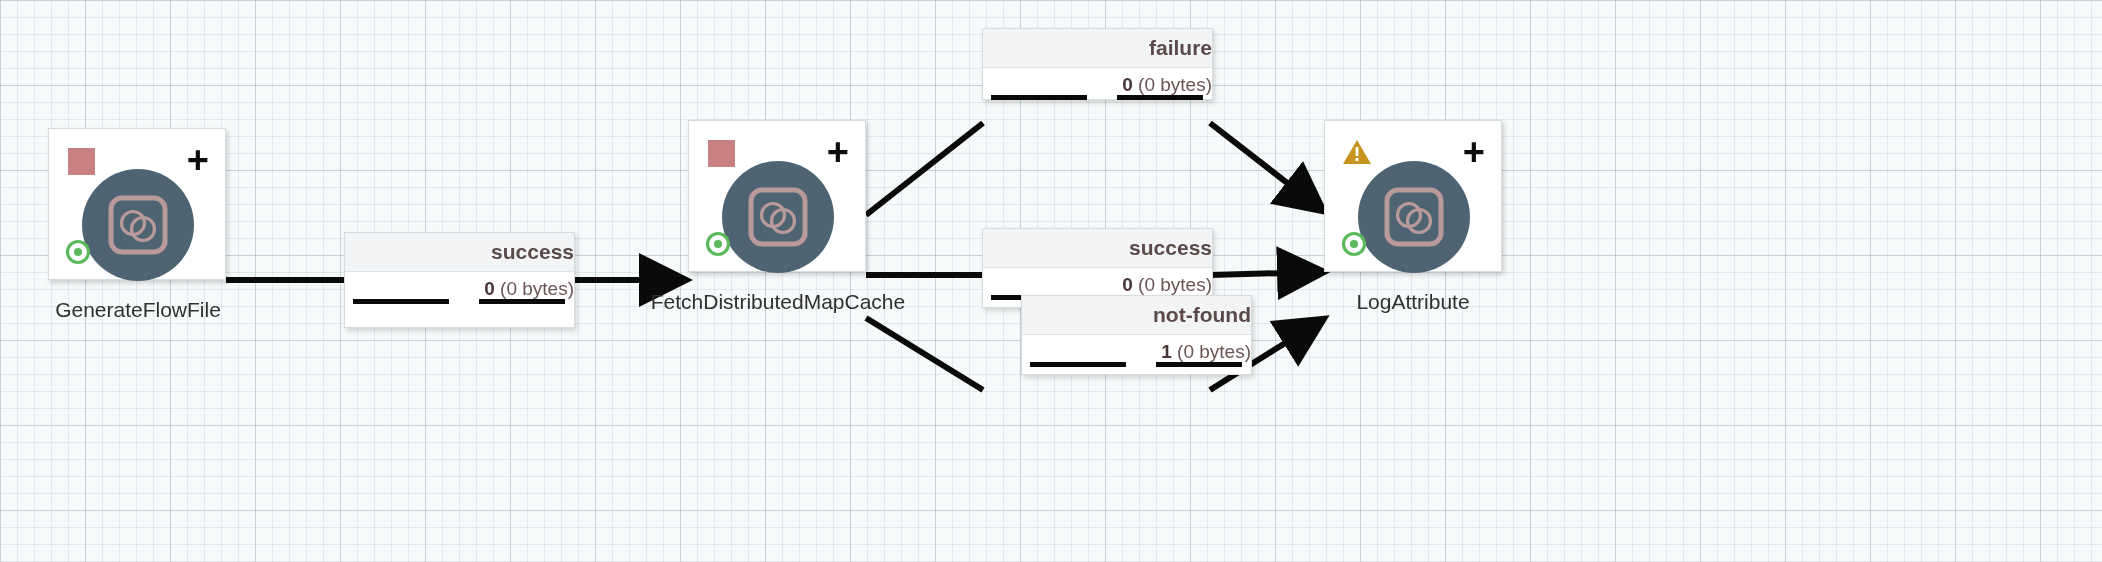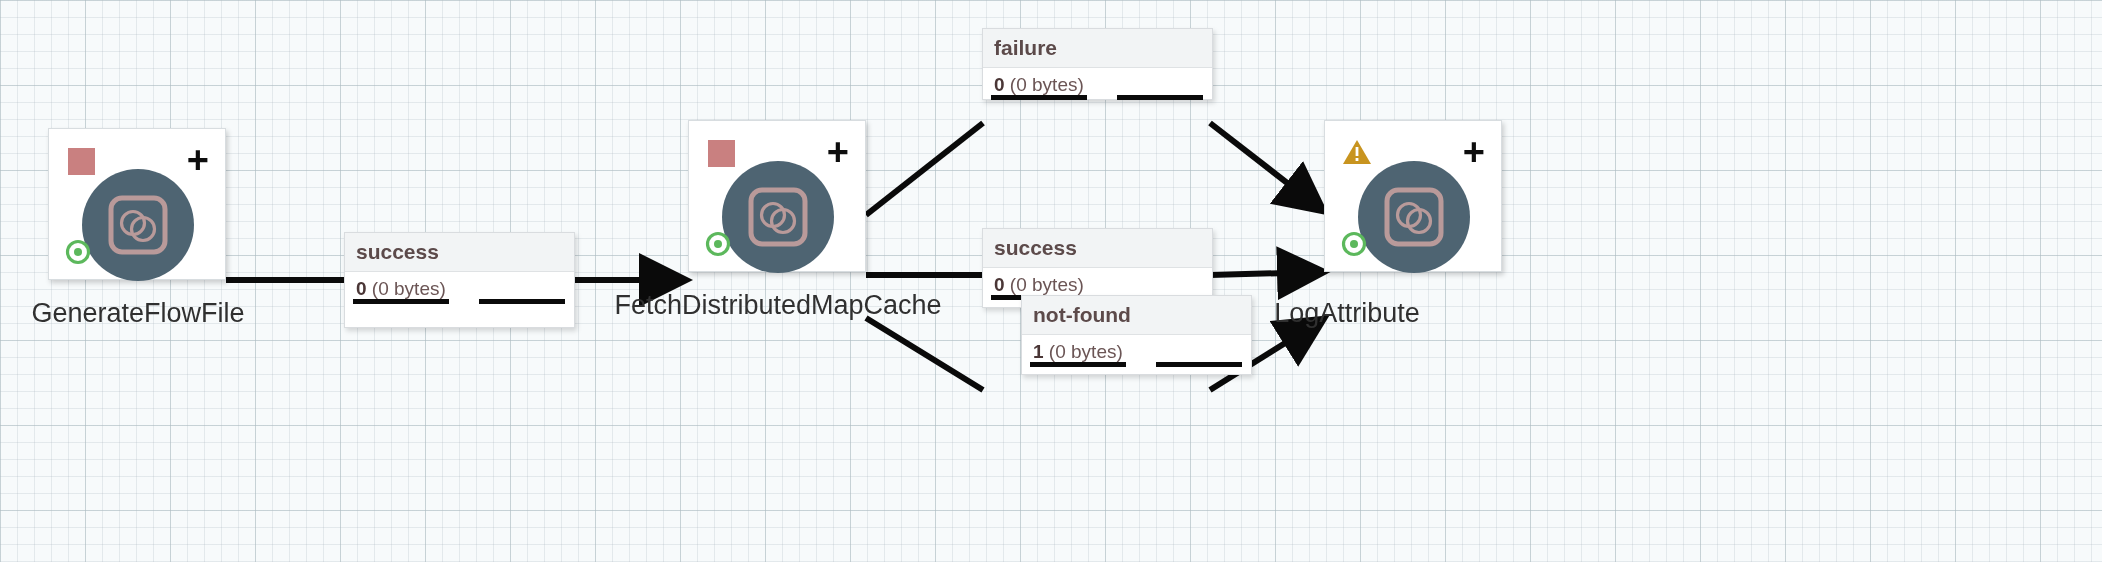--- a/index.html
+++ b/index.html
@@ -36,29 +36,30 @@
     position:absolute;background:#c98080;
   }
   .badge-warn{position:absolute;}
   .plus{
     position:absolute;color:#0d0d0d;font-weight:bold;line-height:1;
     font-family:"Liberation Sans",sans-serif;
   }
   .bullseye{position:absolute;}
   .proc-label{
     position:absolute;text-align:center;color:#303030;
-    font-size:27px;font-weight:400;white-space:nowrap;
+    font-size:21px;font-weight:400;white-space:nowrap;
     font-family:"Liberation Sans",sans-serif;
   }
   
   .conn{
     position:absolute;background:#ffffff;
     border:1px solid #d9dcdf;
     box-shadow:2px 3px 5px rgba(0,0,0,.15);
     box-sizing:border-box;
+    text-align:right;
   }
   .conn .hdr{
     background:#f2f4f5;border-bottom:1px solid #dfe2e4;
     color:#5c4a4a;font-weight:bold;font-size:21px;
     padding:6px 0 6px 11px;line-height:1.25;
     font-family:"Liberation Sans",sans-serif;
   }
   .conn .stats{
     position:relative;padding:5px 0 4px 11px;
     font-size:19px;color:#6b5555;line-height:1.3;white-space:nowrap;
@@ -145,21 +146,21 @@
         <rect x="4" y="4" width="54" height="54" rx="11" ry="11" fill="none" stroke="#b99a9a" stroke-width="5"></rect>
         <circle cx="26" cy="29" r="11.5" fill="none" stroke="#b99a9a" stroke-width="3.2"></circle>
         <circle cx="36" cy="35" r="11.5" fill="none" stroke="#b99a9a" stroke-width="3.2"></circle>
       </svg>
     </div>
     <svg class="bullseye" style="left:16px;bottom:14px;" width="26" height="26" viewBox="0 0 26 26" xmlns="http://www.w3.org/2000/svg">
       <circle cx="13" cy="13" r="10.5" fill="none" stroke="#5cb85c" stroke-width="3.2"></circle>
       <circle cx="13" cy="13" r="4" fill="#5cb85c"></circle>
     </svg>
   </div>
-  <div class="proc-label" style="left:1217px;top:290px;width:260px;margin-top:8px;">LogAttribute</div>
+  <div class="proc-label" style="left:1283px;top:290px;width:260px;">LogAttribute</div>
 
   <div class="conn" style="left:344px;top:232px;width:231px;height:96px;">
     <div class="hdr">success</div>
     <div class="stats">
       <b>0</b>
       <span>(0 bytes)</span>
       <div class="bars">
         <div class="bar" style="left:8px;width:96px;"></div>
         <div class="bar" style="left:134px;width:86px;"></div>
       </div>

